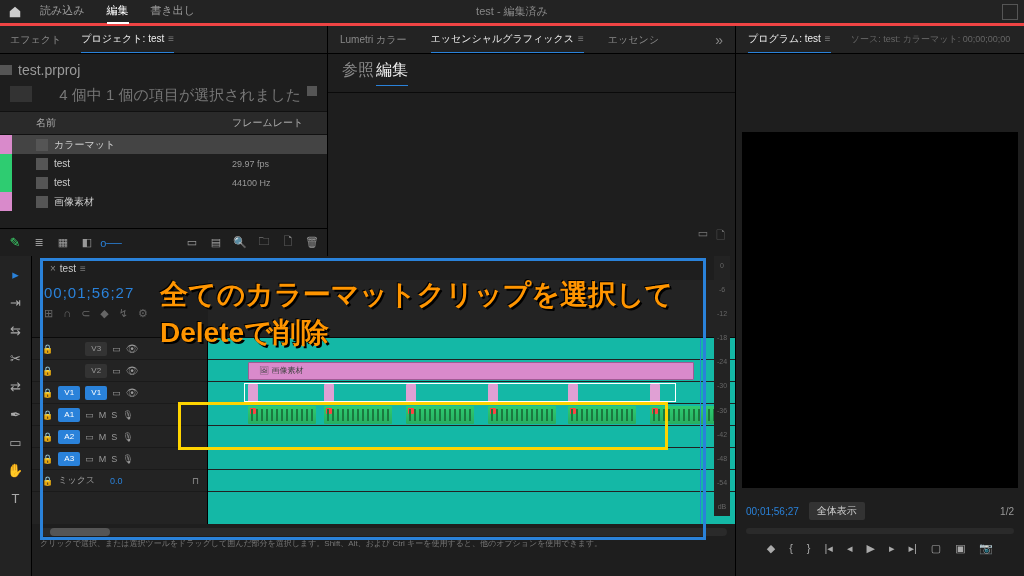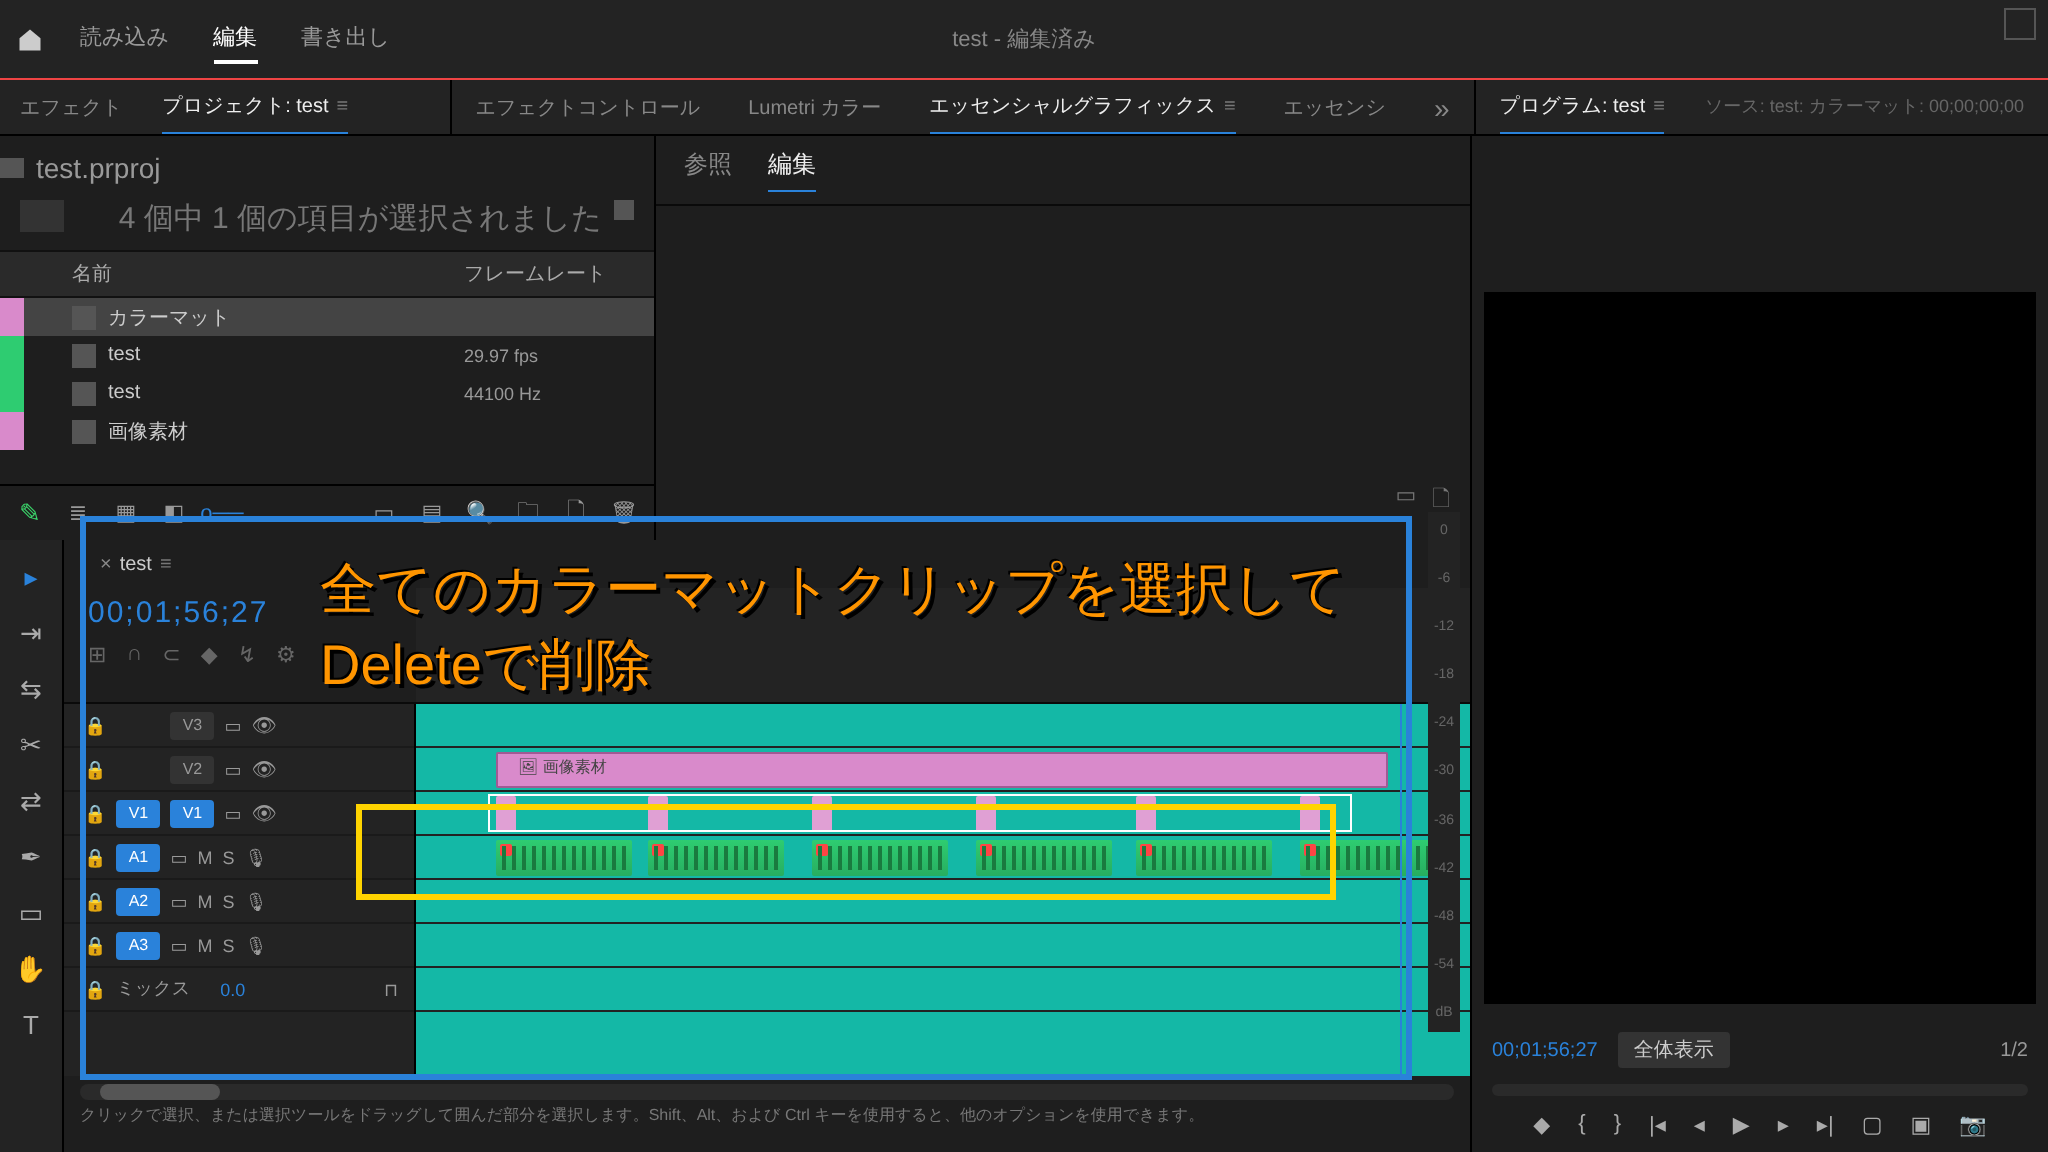--- a/index.html
+++ b/index.html
@@ -1,17 +1,17 @@
 <!DOCTYPE html>
 <html><head>
 <meta charset="utf-8">
 <style>
 *{box-sizing:border-box;margin:0;padding:0;font-family:"Segoe UI",Arial,sans-serif;user-select:none}
 body{background:#1a1a1a;color:#ccc;font-size:11px;width:1024px;height:576px;overflow:hidden;position:relative}
-.top-bar{height:40px;background:#232323;display:flex;align-items:center;padding:0 8px;border-bottom:1px solid #ef4444}
+.top-bar{height:26px;background:#232323;display:flex;align-items:center;padding:0 8px;border-bottom:3px solid #ef4444}
 .top-bar .home-ico{width:14px;height:14px;margin-right:18px}
 .top-tabs{display:flex;gap:22px}
 .top-tab{color:#999;font-size:11px;cursor:pointer;padding:4px 0}
 .top-tab.active{color:#fff;border-bottom:2px solid #fff}
 .top-title{position:absolute;left:50%;transform:translateX(-50%);color:#888;font-size:11px}
 .workspace-bar{height:28px;background:#232323;display:flex;align-items:flex-end;border-bottom:1px solid #000}
 .ws-left{width:328px;display:flex;align-items:center;gap:20px;padding:0 10px;border-right:1px solid #000}
 .ws-mid{flex:1;display:flex;align-items:center;gap:24px;padding:0 12px;border-right:1px solid #000;position:relative}
 .ws-right{width:288px;display:flex;align-items:center;gap:20px;padding:0 12px}
 .ws-tab{color:#888;font-size:10px;cursor:pointer;padding:6px 0;white-space:nowrap}
@@ -32,21 +32,21 @@
 .proj-row .swatch{width:12px;height:19px;margin-right:6px}
 .proj-row .gutter{width:18px}
 .proj-row .name-cell{width:196px;display:flex;align-items:center;gap:6px}
 .proj-row .rate-cell{color:#999;font-size:9px}
 .mini-ico{width:12px;height:12px;background:#555;display:inline-block}
 .proj-toolbar{margin-top:auto;height:28px;display:flex;align-items:center;padding:0 8px;gap:10px;border-top:1px solid #000;background:#1e1e1e}
 .pt-ico{width:14px;height:14px;cursor:pointer;display:flex;align-items:center;justify-content:center;color:#999;font-size:11px}
 .pt-spacer{flex:1}
 .pencil{color:#3bd46a;font-size:13px}
 .panel-effect{flex:1;background:#1e1e1e;display:flex;flex-direction:column;border-right:1px solid #000}
-.eff-tabs{display:flex;gap:18px;padding:6px 14px;font-size:12px;color:#888;border-bottom:1px solid #0a0a0a}
+.eff-tabs{display:flex;gap:2px;padding:6px 14px;font-size:16px;color:#888;border-bottom:1px solid #0a0a0a}
 .eff-tab{cursor:pointer;padding-bottom:4px}
 .eff-tab.active{color:#eee;border-bottom:1px solid #2a82da}
 .eff-body{flex:1;position:relative}
 .eff-icons{position:absolute;right:10px;bottom:10px;display:flex;gap:8px;color:#777}
 .panel-program{width:288px;background:#1e1e1e;display:flex;flex-direction:column}
 .prog-viewer{flex:1;background:#000;margin:78px 6px 0 6px}
 .lower{display:flex;height:320px}
 .tools-col{width:32px;background:#232323;display:flex;flex-direction:column;align-items:center;gap:8px;padding-top:8px;border-right:1px solid #000}
 .tool-btn{width:20px;height:20px;color:#aaa;font-size:13px;display:flex;align-items:center;justify-content:center;cursor:pointer}
 .tool-btn.active{color:#2a82da}
@@ -85,21 +85,21 @@
 .audio-meter{position:absolute;right:294px;top:256px;bottom:60px;width:16px;background:#232323;display:flex;flex-direction:column;justify-content:space-between;padding:6px 2px;font-size:7px;color:#666;text-align:center}
 .prog-ctrl{height:80px;padding:6px 10px;display:flex;flex-direction:column;gap:8px}
 .prog-tc-row{display:flex;align-items:center;gap:10px;font-size:10px}
 .prog-tc-row .tc{color:#2a82da}
 .prog-tc-row .sel{background:#333;padding:2px 8px;border-radius:2px;color:#ccc}
 .prog-tc-row .frac{margin-left:auto;color:#999}
 .transport{display:flex;justify-content:center;gap:14px;color:#aaa;font-size:11px}
 .transport span{cursor:pointer}
 .overlay-box{position:absolute;border:3px solid #2a82da;pointer-events:none;z-index:10}
 .overlay-yellow{position:absolute;border:3px solid #ffd400;pointer-events:none;z-index:11}
-.overlay-text{position:absolute;z-index:20;color:#ff9500;font-size:28px;font-weight:400;text-shadow:2px 2px 0 #000,-1px -1px 0 #000;line-height:1.35;pointer-events:none}
+.overlay-text{position:absolute;z-index:20;color:#ff9500;font-size:28px;font-weight:700;text-shadow:2px 2px 0 #000,-1px -1px 0 #000;line-height:1.35;pointer-events:none}
 .menu-icon{font-size:10px;color:#777;margin-left:4px}
 .brand-sq{position:absolute;right:6px;top:4px;width:16px;height:16px;border:1px solid #555}
 </style>
 </head>
 <body>
 
 <div class="top-bar">
   <span class="home-ico">
     <svg viewBox="0 0 16 16" fill="#ccc">
         <path d="M8 2l6 5v7H2V7z"></path>
@@ -113,21 +113,20 @@
   <div class="top-title">test - 編集済み</div>
   <div class="brand-sq"></div>
 </div>
 
 <div class="workspace-bar">
   <div class="ws-left">
     <span class="ws-tab">エフェクト</span>
     <span class="ws-tab active"><span>プロジェクト: test</span><span class="menu-icon">≡</span></span>
   </div>
   <div class="ws-mid">
-    <span class="ws-tab">エフェクトコントロール</span>
     <span class="ws-tab">Lumetri カラー</span>
     <span class="ws-tab active"><span>エッセンシャルグラフィックス</span><span class="menu-icon">≡</span></span>
     <span class="ws-tab">エッセンシ</span>
     <span class="ws-menu">»</span>
   </div>
   <div class="ws-right">
     <span class="ws-tab active"><span>プログラム: test</span><span class="menu-icon">≡</span></span>
     <span class="ws-tab" style="font-size:9px;color:#666">ソース: test: カラーマット: 00;00;00;00</span>
   </div>
 </div>

